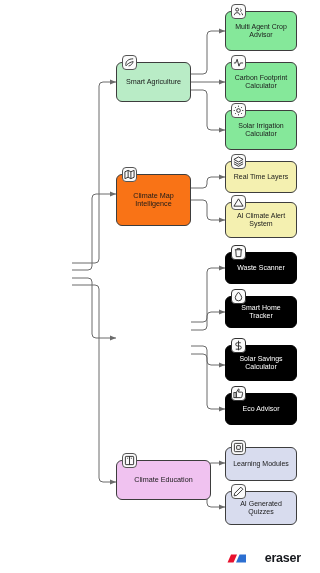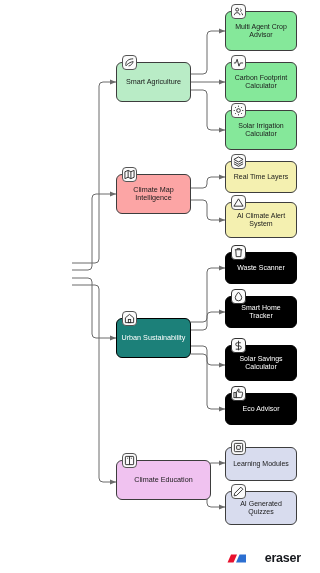--- a/index.html
+++ b/index.html
@@ -142,21 +142,21 @@
           <line x1="20" y1="12" x2="22.5" y2="12"></line>
         <line x1="4.6" y1="4.6" x2="6.4" y2="6.4"></line>
           <line x1="17.6" y1="17.6" x2="19.4" y2="19.4"></line>
         <line x1="19.4" y1="4.6" x2="17.6" y2="6.4"></line>
           <line x1="6.4" y1="17.6" x2="4.6" y2="19.4"></line>
       </svg>
     </span>
     <span class="node-label">Solar Irrigation Calculator</span>
   </div>
 
-  <div class="node branch" style="left:116px; top:174px; width:75px; height:40px; background:#fca5a5;">
+  <div class="node branch" style="left:116px; top:174px; width:75px; height:52px; background:#f97316;">
     <span class="badge">
       <svg width="11" height="11" viewBox="0 0 24 24" fill="none" stroke="#2b2b2b" stroke-width="2">
         <polygon points="2,6 9,3 15,6 22,3 22,18 15,21 9,18 2,21"></polygon>
         <line x1="9" y1="3" x2="9" y2="18"></line>
           <line x1="15" y1="6" x2="15" y2="21"></line>
       </svg>
     </span>
     <span class="node-label">Climate Map Intelligence</span>
   </div>
 
@@ -173,29 +173,20 @@
 
   <div class="node leaf" style="left:225px; top:202px; width:72px; height:36px; background:#f4f0b0;">
     <span class="badge">
       <svg width="11" height="11" viewBox="0 0 24 24" fill="none" stroke="#2b2b2b" stroke-width="2">
         <path d="M12 4 L22 20 H2 Z"></path>
       </svg>
     </span>
     <span class="node-label">AI Climate Alert System</span>
   </div>
 
-  <div class="node branch dark" style="left:116px; top:318px; width:75px; height:40px; background:#1c8079;">
-    <span class="badge">
-      <svg width="11" height="11" viewBox="0 0 24 24" fill="none" stroke="#2b2b2b" stroke-width="2">
-        <path d="M3 10.5 L12 3 L21 10.5 V21 H3 Z"></path>
-        <rect x="9.5" y="14" width="5" height="7"></rect>
-      </svg>
-    </span>
-    <span class="node-label">Urban Sustainability</span>
-  </div>
 
   <div class="node leaf dark" style="left:225px; top:252px; width:72px; height:32px; background:#000000;">
     <span class="badge badge-dark">
       <svg width="11" height="11" viewBox="0 0 24 24" fill="none" stroke="#2b2b2b" stroke-width="2">
         <polyline points="4,6 20,6"></polyline>
         <path d="M6 6 L7 21 H17 L18 6"></path>
         <path d="M9 6 V3.5 H15 V6"></path>
       </svg>
     </span>
     <span class="node-label">Waste Scanner</span>

